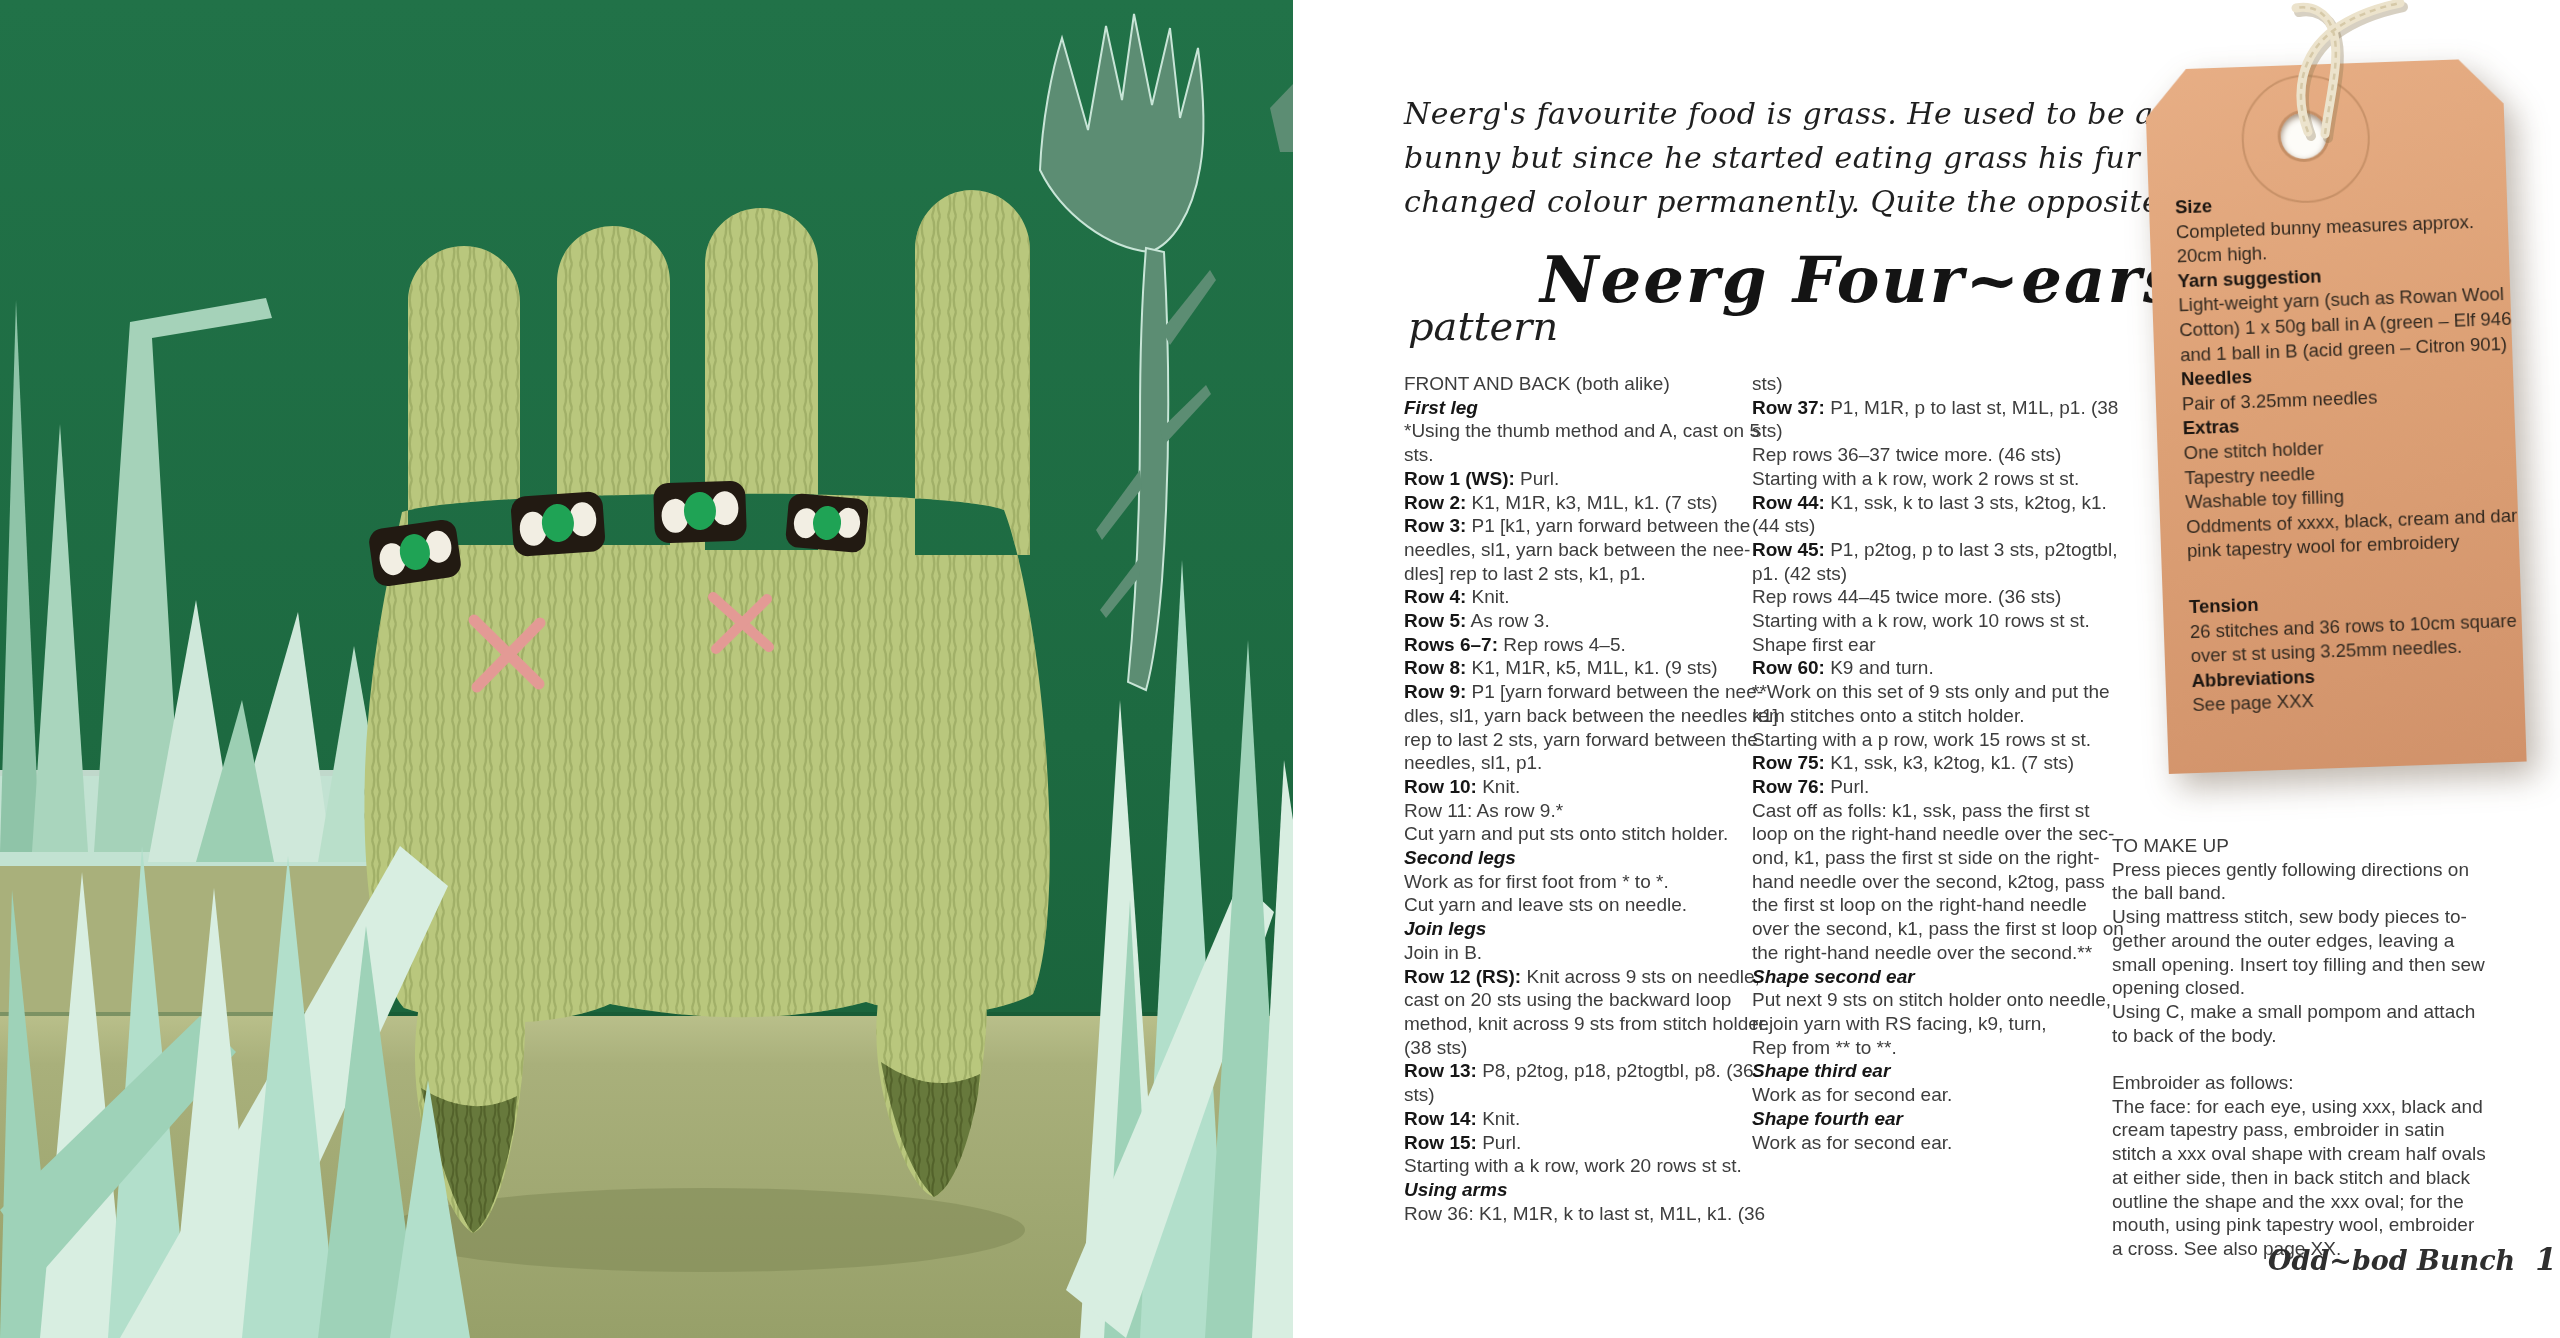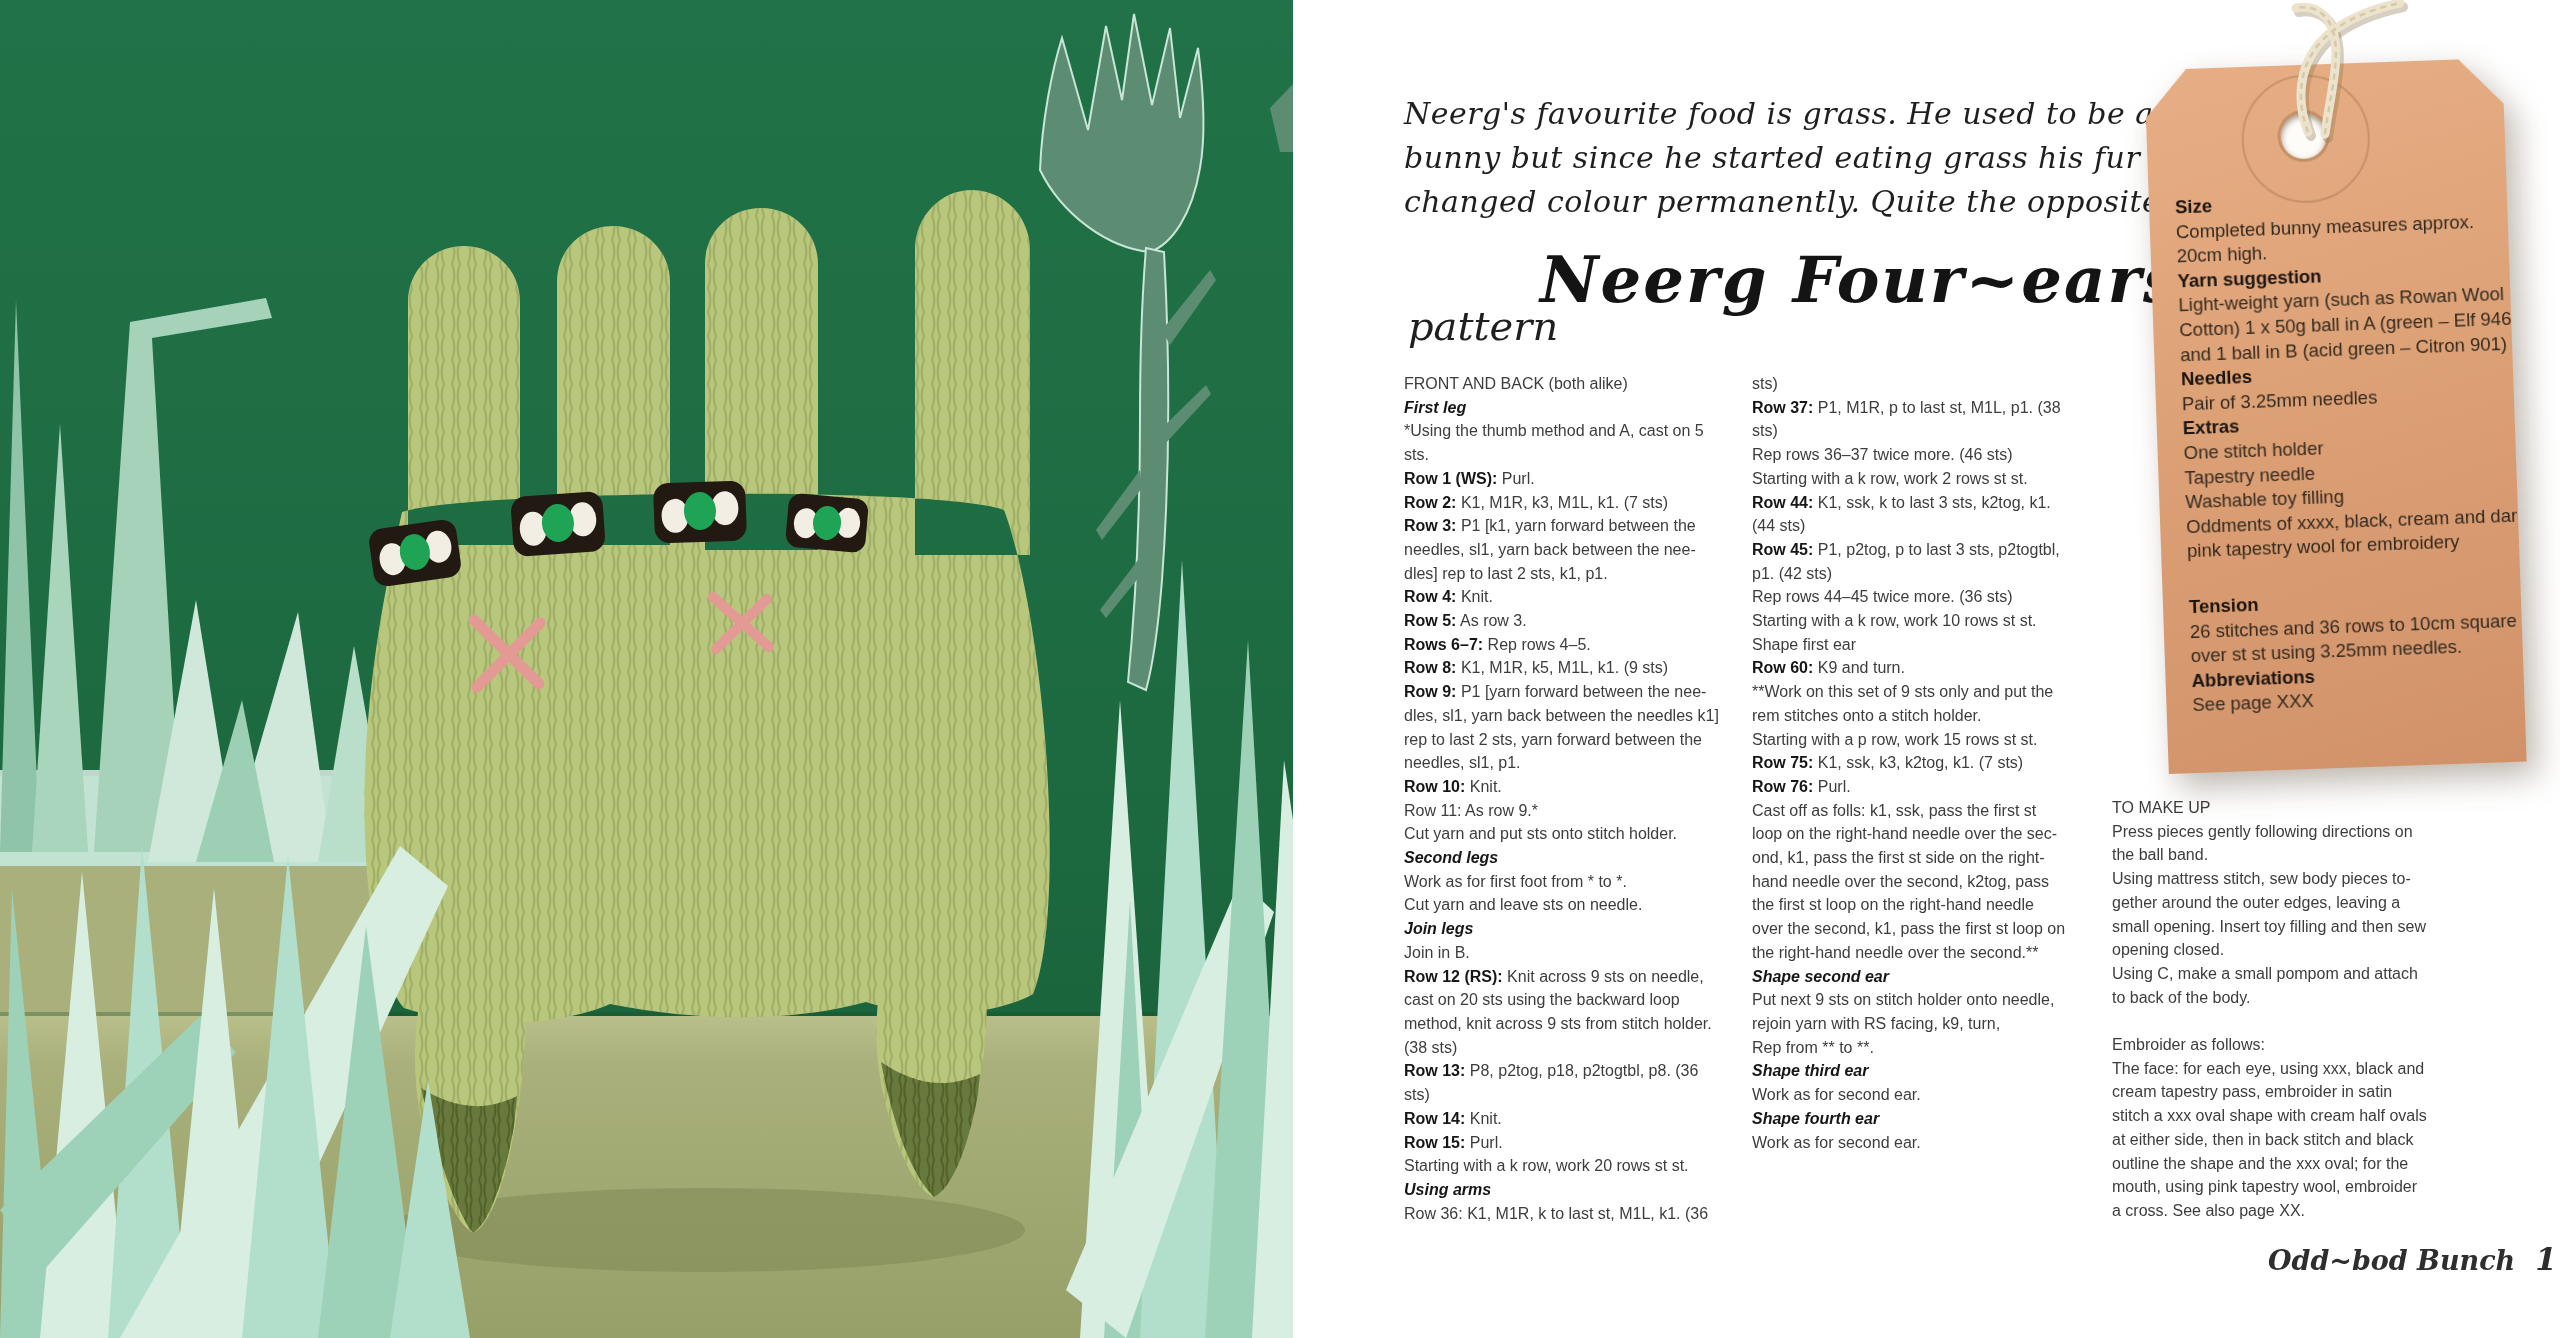--- a/index.html
+++ b/index.html
@@ -7,27 +7,27 @@
         font-family:"Liberation Sans",sans-serif;}
   .photo{position:absolute;left:0;top:0;width:1293px;height:1338px;display:block;}
 
   
   .intro{position:absolute;left:1404px;top:92px;font:italic 30px/44px "DejaVu Serif",serif;
          color:#1f1f1f;letter-spacing:.5px;}
   .title{position:absolute;left:1540px;top:248px;font:italic 700 64px/1 "DejaVu Serif",serif;
          color:#141414;letter-spacing:2px;white-space:nowrap;}
   .pattern-label{position:absolute;left:1408px;top:306px;font:italic 40px/1 "DejaVu Serif",serif;color:#1f1f1f;}
 
-  .col{position:absolute;top:372px;width:352px;font-size:16px;line-height:23.7px;color:#3d3d3d;}
+  .col{position:absolute;top:372px;width:352px;font-size:19px;line-height:23.7px;color:#3d3d3d;}
   .col .ln{white-space:nowrap;}
   .col .hd{font-weight:bold;color:#161616;font-style:italic;}
   .col b, .tag-text b{font-weight:bold;color:#161616;}
   .col .gap{height:23.7px;}
   #col1{left:1404px;} #col2{left:1752px;}
-  #col3{left:2112px;top:796px;width:372px;}
+  #col3{left:2112px;top:834px;width:372px;}
 
   .footer{position:absolute;left:2268px;top:1244px;font:italic 700 27px/1 "DejaVu Serif",serif;color:#2e2e2e;white-space:nowrap;}
   .footer .pageno{font-size:31px;margin-left:20px;}
 
   
   .tag-wrap{position:absolute;left:2154px;top:64px;width:358px;height:704px;
             filter:drop-shadow(10px 14px 16px rgba(70,45,20,.35));
             transform:rotate(-2deg);transform-origin:50% 40%;}
   .tag{position:absolute;left:0;top:0;width:358px;height:704px;
        background:linear-gradient(165deg,#e7ae85 0%,#dda176 45%,#d1926a 100%);

